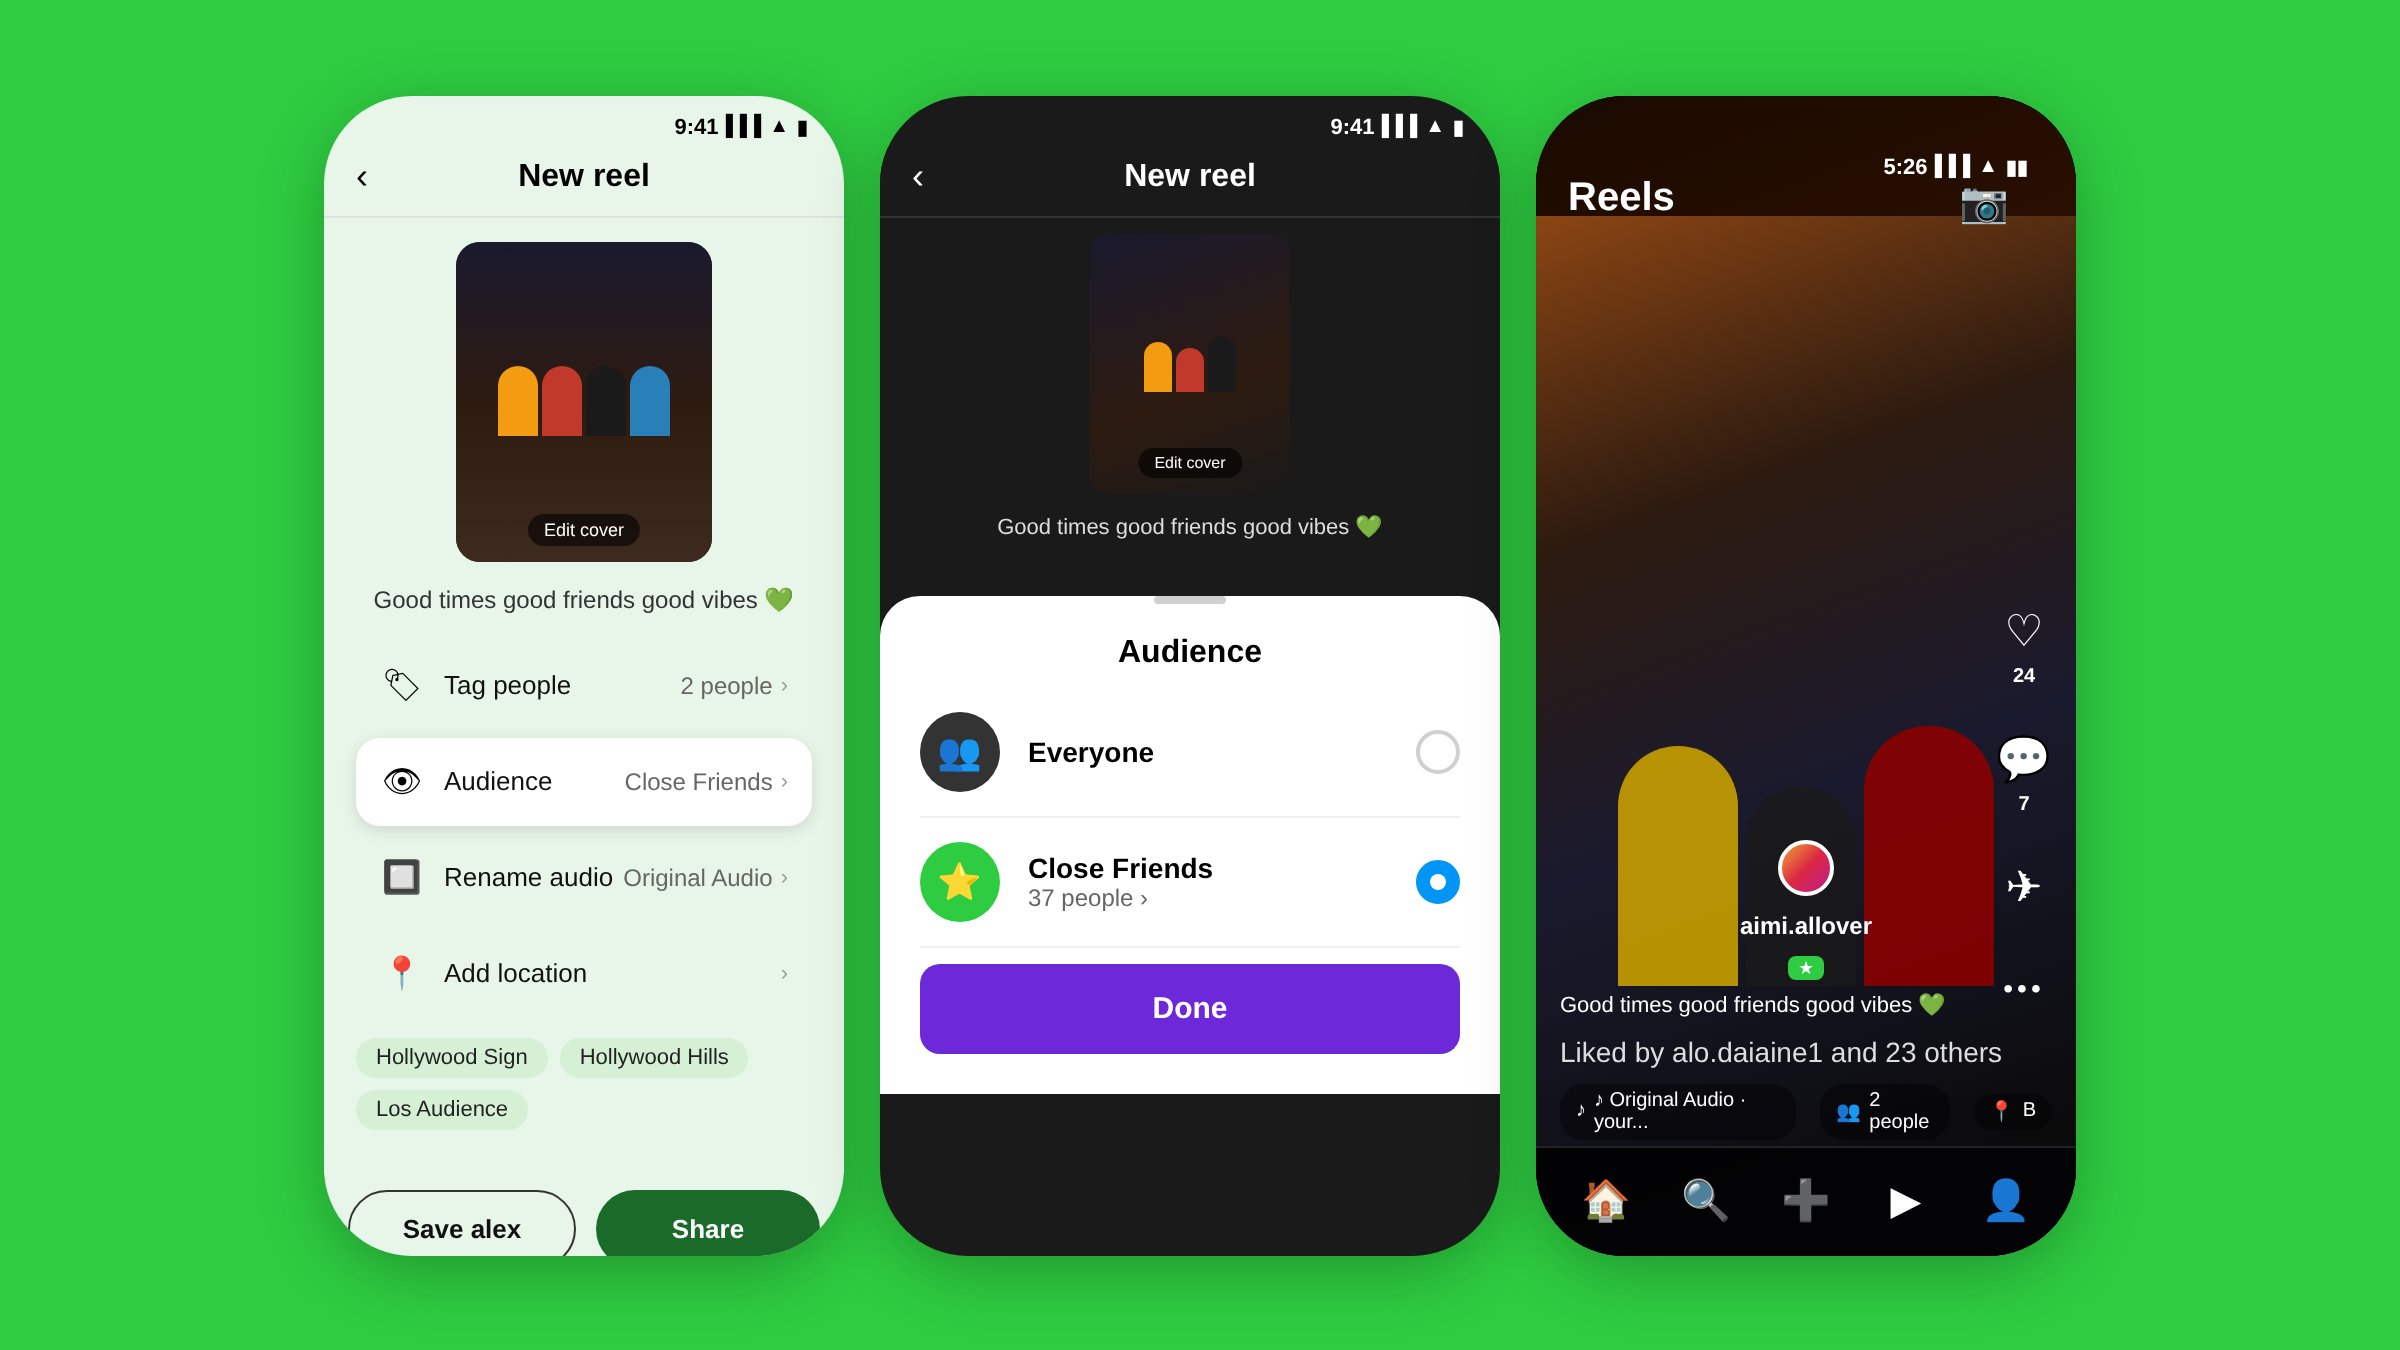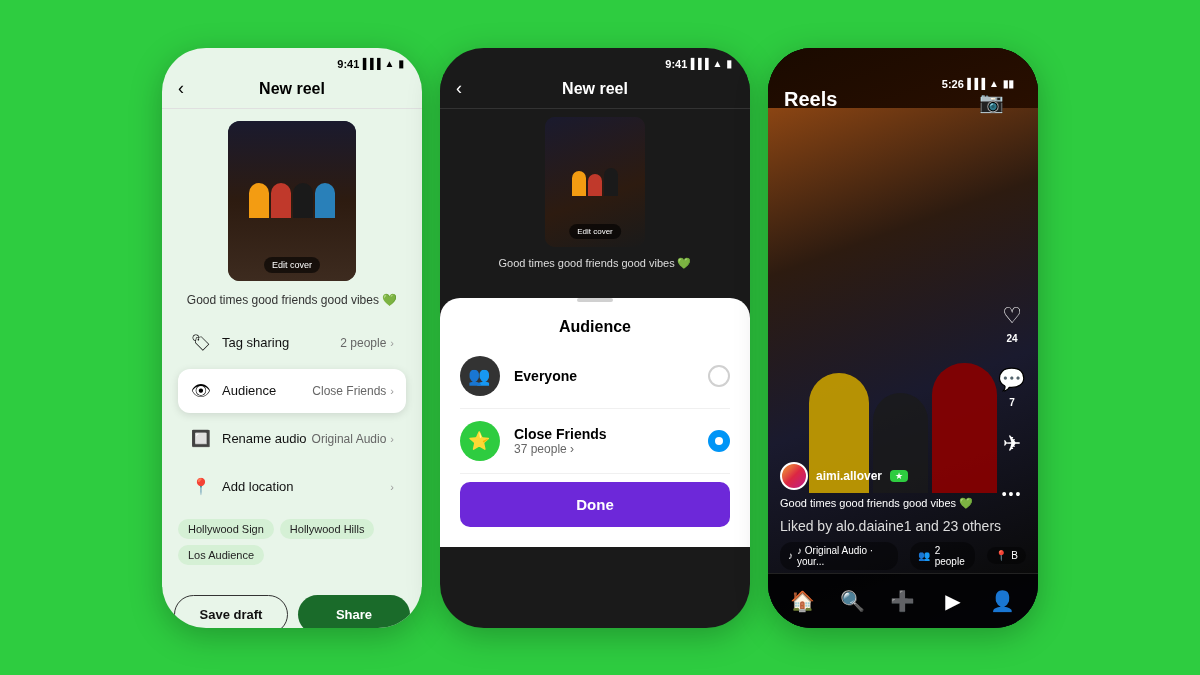--- a/index.html
+++ b/index.html
@@ -409,20 +409,21 @@
       left: 0;
       right: 0;
       padding: 0 12px;
       z-index: 10;
     }
     .reel-user-row {
       display: flex;
       align-items: center;
       gap: 8px;
       margin-bottom: 6px;
+      flex-direction: column;
     }
     .reel-avatar {
       width: 28px;
       height: 28px;
       border-radius: 50%;
       background: linear-gradient(135deg, #f09433, #e6683c, #dc2743, #cc2366, #bc1888);
       border: 2px solid white;
     }
     .reel-username {
       font-size: 12px;
@@ -527,21 +528,21 @@
           <div class="person-figure p-blue"></div>
         </div>
       </div>
       <div class="edit-cover-btn">Edit cover</div>
     </div>
 
     <div class="caption-text">Good times good friends good vibes 💚</div>
 
     <div class="menu-item">
       <span class="menu-icon">🏷</span>
-      <span class="menu-label">Tag sharing</span>
+      <span class="menu-label">Tag people</span>
       <span class="menu-value">2 people</span>
       <span class="chevron">›</span>
     </div>
     <div class="menu-item highlighted">
       <span class="menu-icon">👁</span>
       <span class="menu-label">Audience</span>
       <span class="menu-value">Close Friends</span>
       <span class="chevron">›</span>
     </div>
     <div class="menu-item">
@@ -557,21 +558,21 @@
     </div>
 
     <div class="location-tags">
       <span class="location-tag">Hollywood Sign</span>
       <span class="location-tag">Hollywood Hills</span>
       <span class="location-tag">Los Audience</span>
     </div>
   </div>
 
   <div class="bottom-btns">
-    <button class="btn-draft">Save draft</button>
+    <button class="btn-draft">Save alex</button>
     <button class="btn-share">Share</button>
   </div>
 
 </div>
 
 <div class="phone phone-2">
 
   <div class="status-bar light">
     <span>9:41</span>
     <div class="status-icons">

